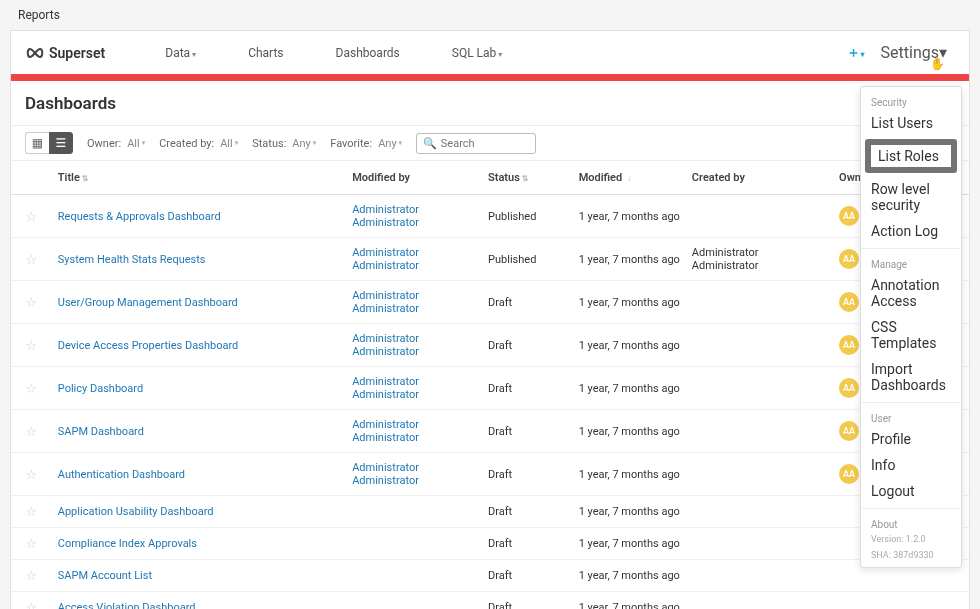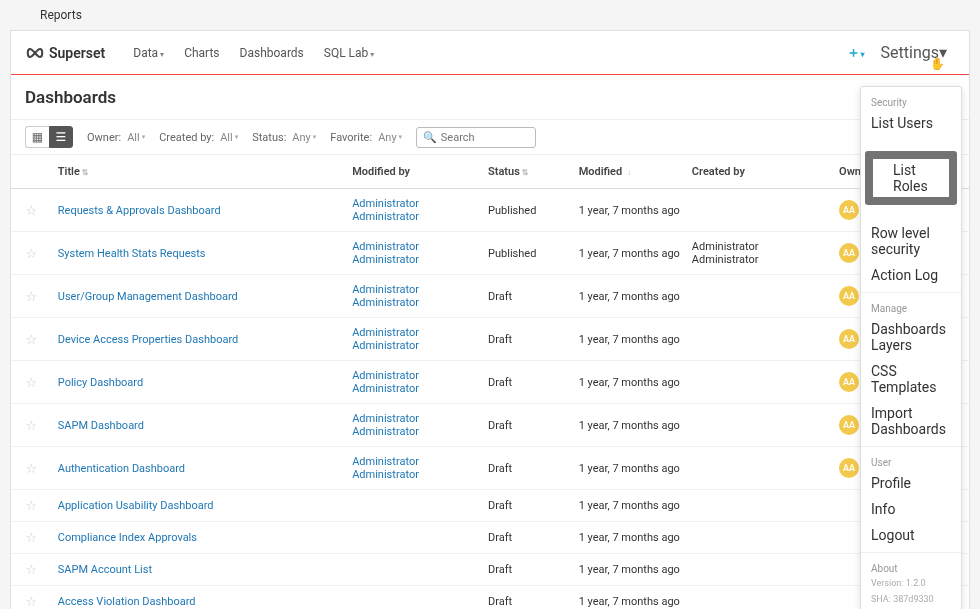--- a/index.html
+++ b/index.html
@@ -1,21 +1,21 @@
 <!DOCTYPE html>
 <html><head>
 <meta charset="utf-8">
 <style>
 * { margin: 0; padding: 0; box-sizing: border-box; font-family: -apple-system, BlinkMacSystemFont, "Segoe UI", Roboto, Helvetica, Arial, sans-serif; }
 body { background: #f5f5f5; font-size: 12px; color: #333; width: 980px; }
-.outer-tabs { display: flex; background: #f5f5f5; padding: 0 26px; align-items: center; }
+.outer-tabs { display: flex; background: #f5f5f5; padding: 0 4px; align-items: center; }
 .outer-tab { padding: 8px 14px; font-size: 12px; color: #333; cursor: pointer; }
 .outer-tab.active { background: #cfe2ff; border-bottom: 2px solid #4a6cf7; }
 .main-app { background: #fff; border: 1px solid #e0e0e0; margin: 0 10px 10px 10px; }
-.topbar { display: flex; align-items: center; padding: 8px 14px; border-bottom: 1px solid #ef4444; position: relative; }
+.topbar { display: flex; align-items: center; padding: 8px 14px; border-bottom: 7px solid #ef4444; position: relative; gap: 32px; }
 .brand { display: flex; align-items: center; font-weight: 600; font-size: 14px; margin-right: 18px; }
 .brand svg { margin-right: 4px; }
 .nav-link { font-size: 12px; color: #555; padding: 4px 10px; cursor: pointer; }
 .nav-link .caret { font-size: 8px; margin-left: 2px; color: #888; }
 .topbar-right { margin-left: auto; display: flex; align-items: center; }
 .plus-btn { color: #1fa8c9; font-size: 14px; font-weight: 600; padding: 4px 8px; cursor: pointer; }
 .settings-link { font-size: 16px; color: #555; padding: 4px 8px; cursor: pointer; }
 .cursor-icon { position: absolute; right: 24px; top: 26px; font-size: 12px; }
 .page-title { font-size: 17px; font-weight: 600; padding: 12px 14px; color: #333; }
 .filter-bar { display: flex; align-items: center; padding: 6px 14px; border-top: 1px solid #eee; border-bottom: 1px solid #eee; gap: 14px; }
@@ -35,21 +35,21 @@
 thead th { text-align: left; font-weight: 600; font-size: 11px; color: #444; padding: 10px 6px; border-bottom: 1px solid #ddd; }
 thead th .sort-caret { font-size: 8px; color: #bbb; margin-left: 2px; }
 tbody td { font-size: 11px; padding: 8px 6px; border-bottom: 1px solid #f0f0f0; vertical-align: middle; }
 .star { color: #ccc; font-size: 13px; }
 .link-cell { color: #1f77b4; cursor: pointer; }
 .owner-badge { display: inline-flex; width: 20px; height: 20px; border-radius: 50%; background: #f2c94c; color: #fff; font-size: 9px; font-weight: 600; align-items: center; justify-content: center; }
 .dropdown-menu { position: absolute; right: 18px; top: 86px; width: 100px; background: #fff; border: 1px solid #ddd; border-radius: 3px; box-shadow: 0 2px 8px rgba(0,0,0,0.12); z-index: 100; padding: 4px 0; width: 105px; }
 .dropdown-menu { width: 102px; }
 .dd-section-label { font-size: 10px; color: #999; padding: 6px 10px 2px 10px; }
 .dd-item { font-size: 14px; color: #333; padding: 5px 10px; cursor: pointer; }
-.dd-item.highlight { border: 8px solid #737373; border-radius: 3px; margin: 15px 4px; padding: 3px 20px; }
+.dd-item.highlight { border: 6px solid #737373; border-radius: 3px; margin: 3px 4px; padding: 3px 7px; }
 .dd-divider { height: 1px; background: #eee; margin: 4px 0; }
 .dd-about { font-size: 9px; color: #aaa; padding: 2px 10px; line-height: 1.3; }
 .col-star { width: 36px; text-align: center; }
 .col-title { width: 260px; }
 .col-modby { width: 120px; }
 .col-status { width: 80px; }
 .col-modified { width: 100px; }
 .col-createdby { width: 130px; margin-left: 18px; }
 .col-owners { width: 70px; }
 .col-actions { width: 50px; text-align: right; padding-right: 14px; }
@@ -247,21 +247,21 @@
 </div>
 
 <div class="dropdown-menu">
   <div class="dd-section-label">Security</div>
   <div class="dd-item">List Users</div>
   <div class="dd-item highlight">List Roles</div>
   <div class="dd-item">Row level security</div>
   <div class="dd-item">Action Log</div>
   <div class="dd-divider"></div>
   <div class="dd-section-label">Manage</div>
-  <div class="dd-item">Dashboards Layers</div>
+  <div class="dd-item">Annotation Access</div>
   <div class="dd-item">CSS Templates</div>
   <div class="dd-item">Import Dashboards</div>
   <div class="dd-divider"></div>
   <div class="dd-section-label">User</div>
   <div class="dd-item">Profile</div>
   <div class="dd-item">Info</div>
   <div class="dd-item">Logout</div>
   <div class="dd-divider"></div>
   <div class="dd-section-label">About</div>
   <div class="dd-about">Version: 1.2.0</div>

